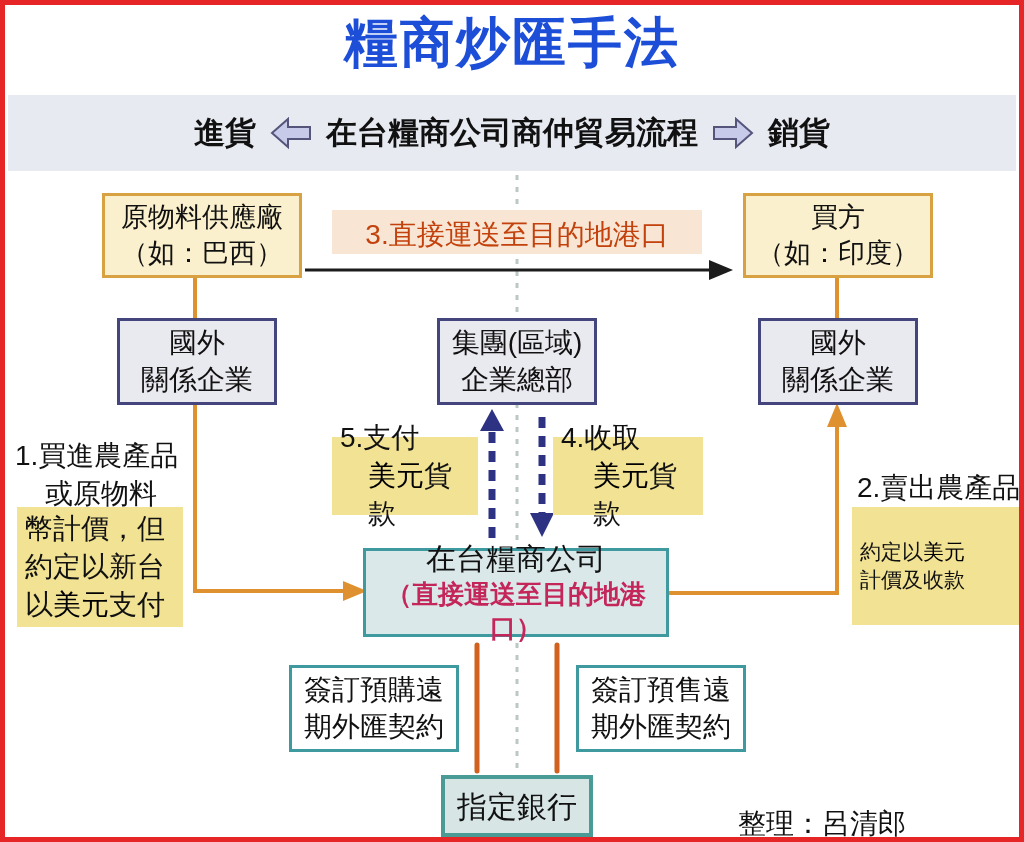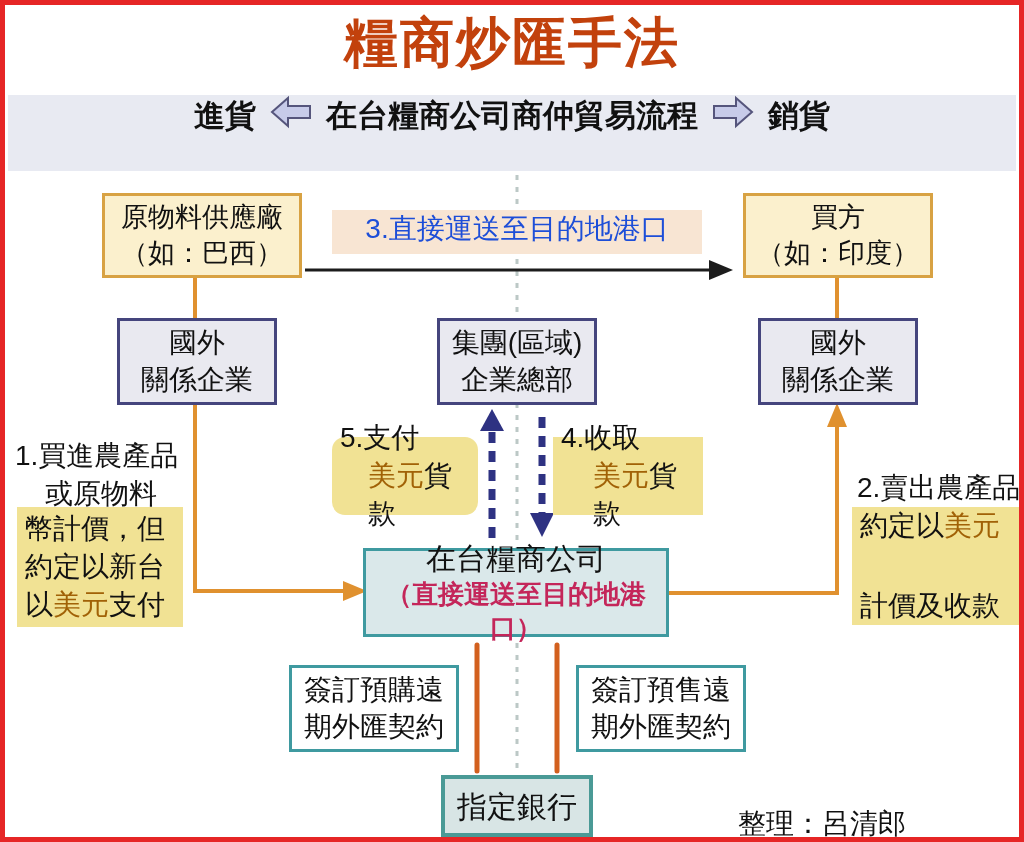--- a/index.html
+++ b/index.html
@@ -1,31 +1,31 @@
 <!DOCTYPE html>
 <html><head>
 <meta charset="utf-8">
 <style>
   html,body{margin:0;padding:0;}
   body{font-family:"Liberation Sans",sans-serif;background:#ffffff;}
   .frame{position:relative;width:1024px;height:842px;background:#ffffff;border:5px solid #e62626;box-sizing:border-box;overflow:hidden;}
   .abs{position:absolute;box-sizing:border-box;}
-  .title{left:0;top:2px;width:1014px;text-align:center;font-size:54px;font-weight:bold;color:#c2410c;letter-spacing:2px;z-index:2;}
-  .headerband{left:3px;top:90px;width:1008px;height:76px;background:#e8eaf2;display:flex;justify-content:center;gap:14px;font-size:31px;font-weight:600;color:#111;z-index:2;}
+  .title{left:0;top:2px;width:1014px;text-align:center;font-size:54px;font-weight:bold;color:#1d4ed8;letter-spacing:2px;z-index:2;}
+  .headerband{left:3px;top:90px;width:1008px;height:76px;background:#e8eaf2;display:flex;align-items:center;justify-content:center;gap:14px;font-size:31px;font-weight:600;color:#111;z-index:2;}
   .box{display:flex;flex-direction:column;justify-content:center;align-items:center;text-align:center;line-height:1.3;color:#111;z-index:2;}
   .cream{background:#fbf0cd;border:3px solid #d8a243;font-size:27px;}
   .navybox{background:#e9e9f0;border:3px solid #45457d;font-size:28px;}
   .tealbox{background:#dae8ea;border:3px solid #3f9aa0;}
   .whitebox{background:#ffffff;border:3px solid #3f9aa0;font-size:28px;}
   .bankbox{background:#d8e5e5;border:4px solid #4a9a96;font-size:30px;}
-  .peach{background:#f8e5d3;display:flex;align-items:flex-start;justify-content:center;font-size:28px;color:#1d4ed8;z-index:2;}
+  .peach{background:#f8e5d3;display:flex;align-items:flex-end;justify-content:center;font-size:28px;color:#c2410c;z-index:2;}
   .yellow{background:#f1e294;z-index:2;color:#111;}
   .steptext{font-size:28px;line-height:1.35;color:#111;z-index:2;}
   .indent{padding-left:30px;}
-  .red{color:#a16207;}
+  .red{color:#000000;}
   .tw1{font-size:30px;color:#111;}
   .tw2{font-size:26px;font-weight:600;color:#c4265a;}
   .credit{font-size:28px;color:#111;z-index:2;}
   svg.connectors{position:absolute;left:0;top:0;z-index:1;}
 </style>
 </head>
 <body>
 
 <div class="frame">
 
@@ -98,36 +98,36 @@
     <div>1.買進農產品</div>
     <div class="indent">或原物料</div>
   </div>
 
   <div class="abs yellow" style="left:12px;top:502px;width:166px;height:120px;display:flex;flex-direction:column;justify-content:center;padding-left:8px;font-size:28px;line-height:1.35;">
     <div>幣計價，但</div>
     <div>約定以新台</div>
     <div><span>以</span><span class="red">美元</span><span>支付</span></div>
   </div>
 
-  <div class="abs yellow" style="left:327px;top:432px;width:146px;height:78px;display:flex;flex-direction:column;justify-content:center;padding-left:8px;font-size:28px;line-height:1.35;border-radius:13px;">
+  <div class="abs yellow" style="left:327px;top:432px;width:146px;height:78px;display:flex;flex-direction:column;justify-content:center;padding-left:8px;font-size:28px;line-height:1.35;">
     <div>5.支付</div>
     <div style="padding-left:28px;"><span class="red">美元</span><span>貨款</span></div>
   </div>
 
   <div class="abs yellow" style="left:548px;top:432px;width:150px;height:78px;display:flex;flex-direction:column;justify-content:center;padding-left:8px;font-size:28px;line-height:1.35;">
     <div>4.收取</div>
     <div style="padding-left:32px;"><span class="red">美元</span><span>貨款</span></div>
   </div>
 
   <div class="abs steptext" style="left:852px;top:432px;width:168px;margin-top:32px;">
     <div>2.賣出農產品</div>
     <div class="indent">或原物料</div>
   </div>
 
-  <div class="abs yellow" style="left:847px;top:502px;width:169px;height:118px;display:flex;flex-direction:column;justify-content:space-between;padding-left:8px;font-size:28px;line-height:1.35;">
+  <div class="abs yellow" style="left:847px;top:502px;width:169px;height:118px;display:flex;flex-direction:column;justify-content:center;padding-left:8px;font-size:21px;line-height:1.35;">
     <div><span>約定以</span><span class="red">美元</span></div>
     <div>計價及收款</div>
   </div>
 
   <div class="abs box tealbox" style="left:358px;top:543px;width:306px;height:89px;">
     <div class="tw1">在台糧商公司</div>
     <div class="tw2">（直接運送至目的地港口）</div>
   </div>
 
   <div class="abs box whitebox" style="left:284px;top:660px;width:170px;height:87px;">

